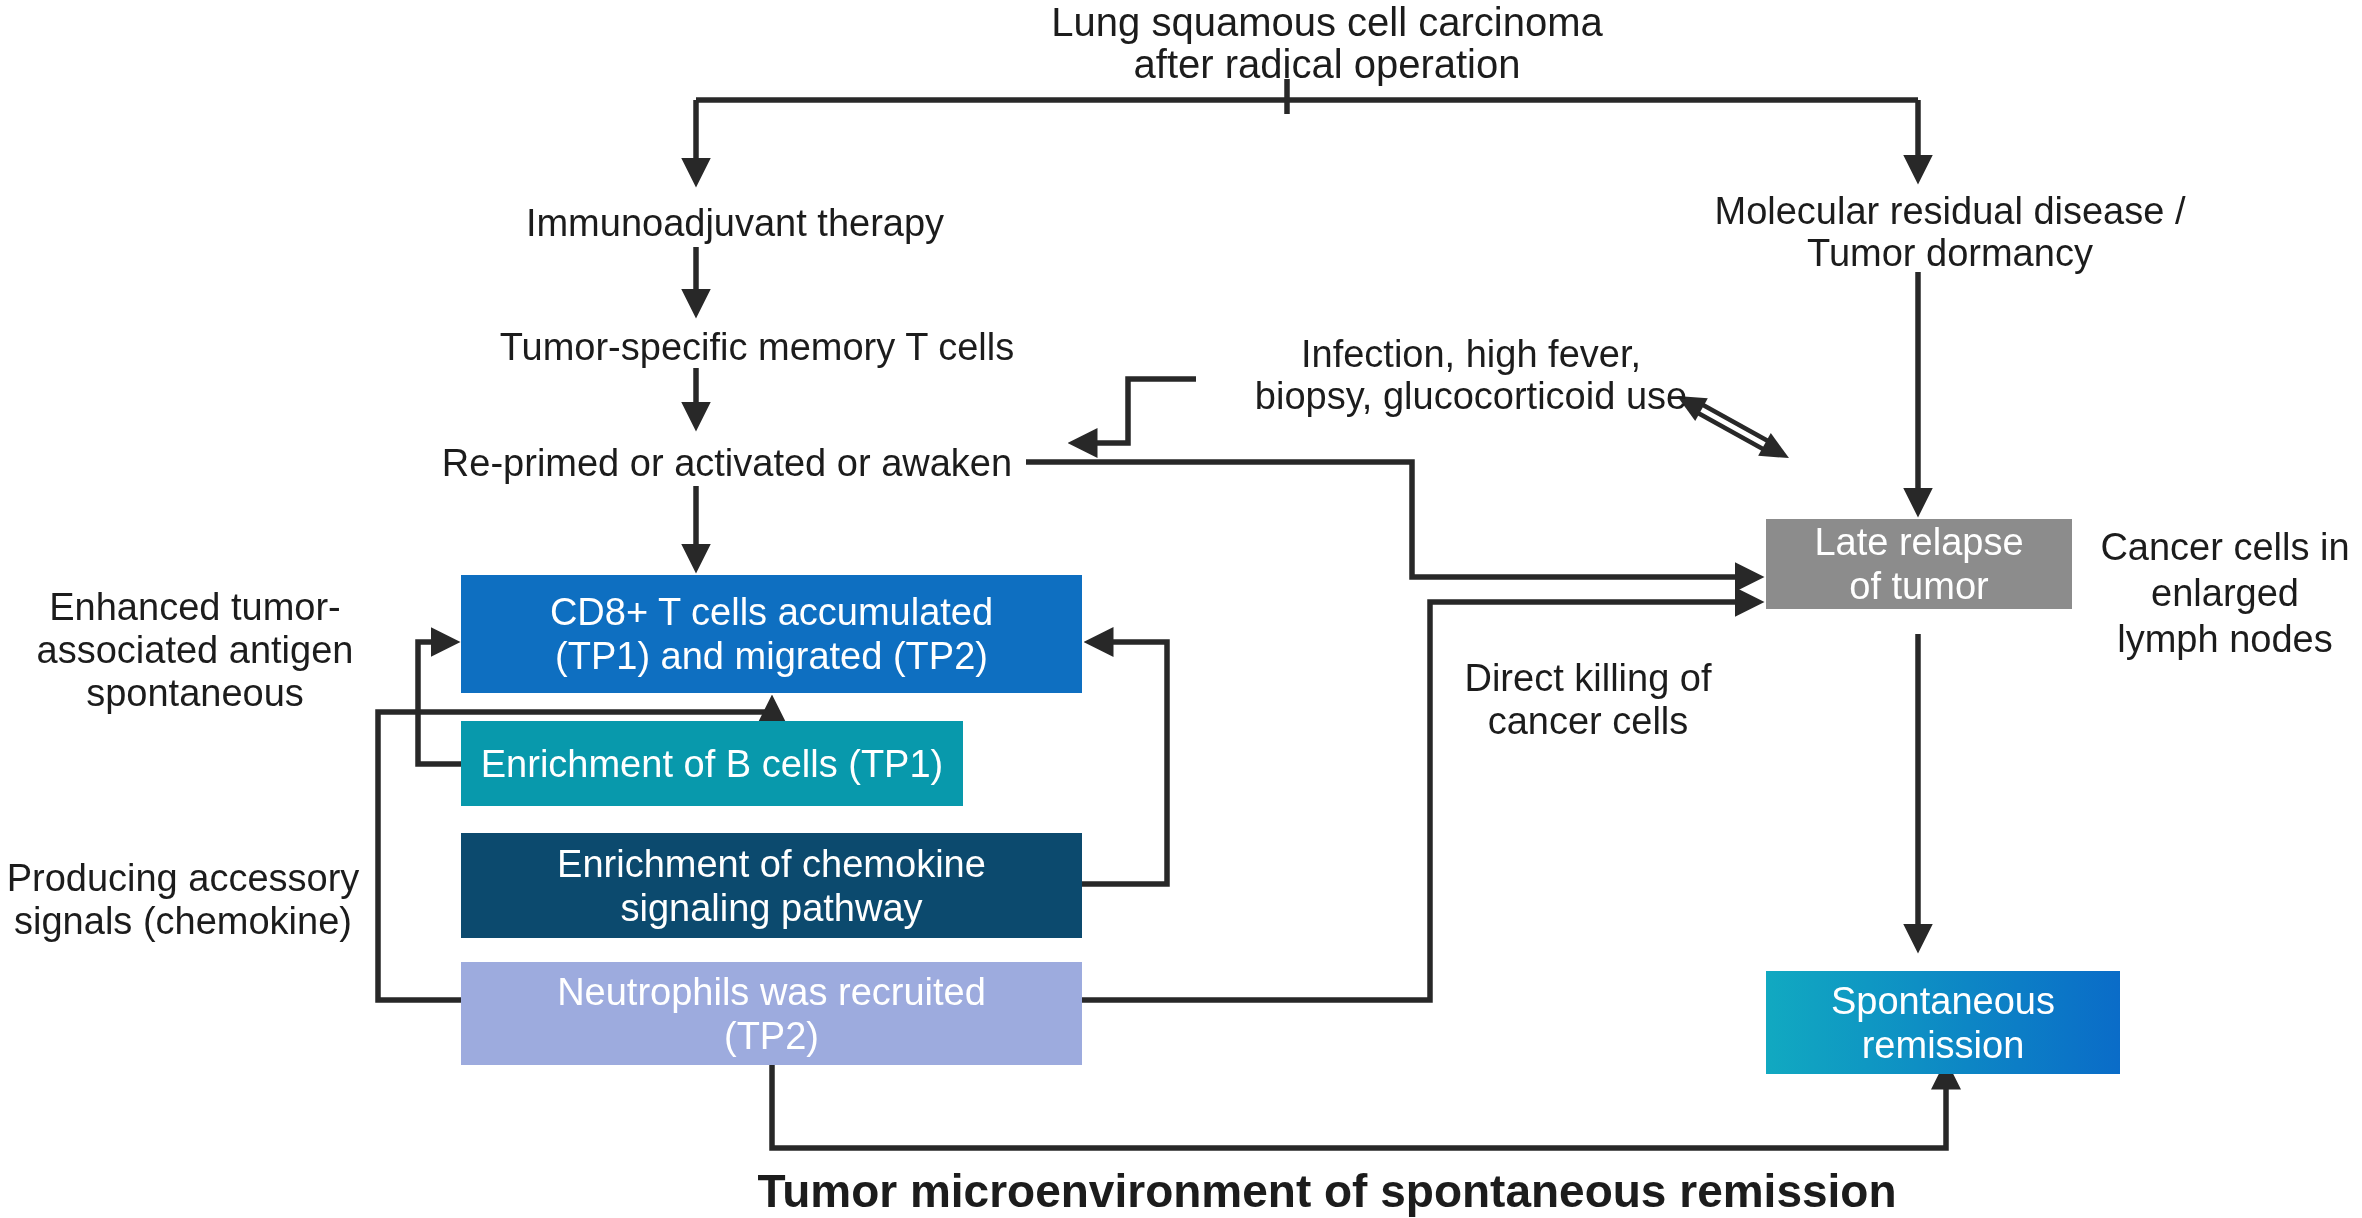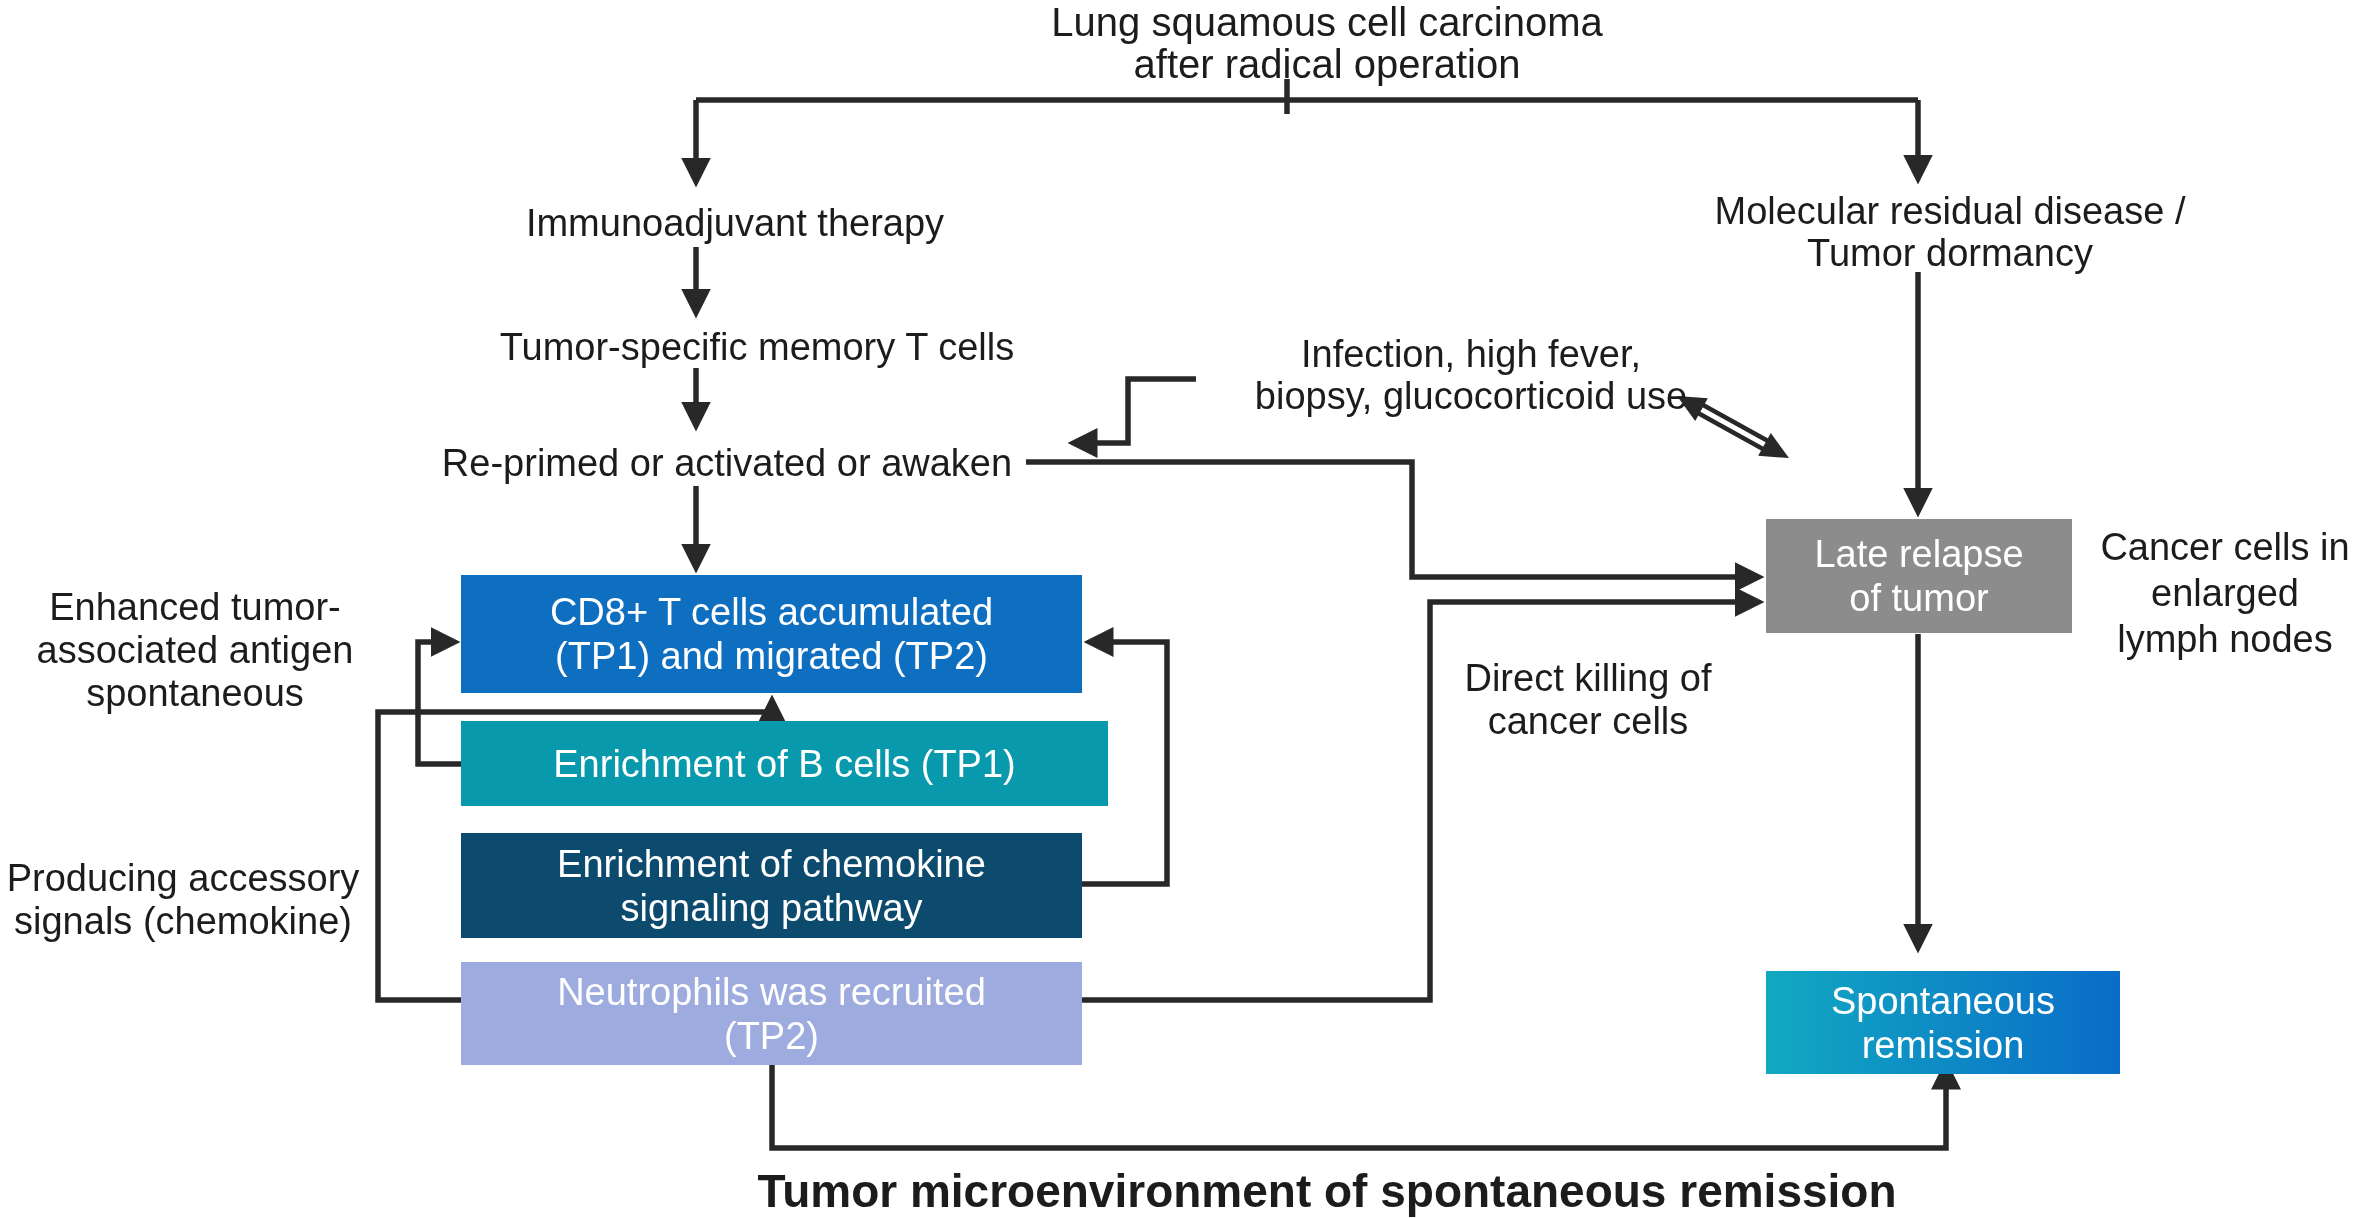--- a/index.html
+++ b/index.html
@@ -139,35 +139,35 @@
   </div>
 
 
   <div class="lbl title-bottom" style="left:1327px;top:1167px;">Tumor microenvironment of spontaneous remission</div>
 
   <div class="box box-cd8" style="left:461px;top:575px;width:621px;height:118px;">
     <div>CD8+ T cells accumulated</div>
     <div>(TP1) and migrated (TP2)</div>
   </div>
 
-  <div class="box box-bcell" style="left:461px;top:721px;width:647px;height:85px;">
+  <div class="box box-bcell" style="left:461px;top:721px;width:502px;height:85px;">
     <div>Enrichment of B cells (TP1)</div>
   </div>
 
   <div class="box box-chemokine" style="left:461px;top:833px;width:621px;height:105px;">
     <div>Enrichment of chemokine</div>
     <div>signaling pathway</div>
   </div>
 
   <div class="box box-neutrophil" style="left:461px;top:962px;width:621px;height:103px;">
     <div>Neutrophils was recruited</div>
     <div>(TP2)</div>
   </div>
 
-  <div class="box box-relapse" style="left:1766px;top:519px;width:306px;height:114px;">
+  <div class="box box-relapse" style="left:1766px;top:519px;width:306px;height:90px;">
     <div>Late relapse</div>
     <div>of tumor</div>
   </div>
 
   <div class="box box-spontaneous" style="left:1766px;top:955px;width:354px;height:103px;">
     <div>Spontaneous</div>
     <div>remission</div>
   </div>
 
 </div>

